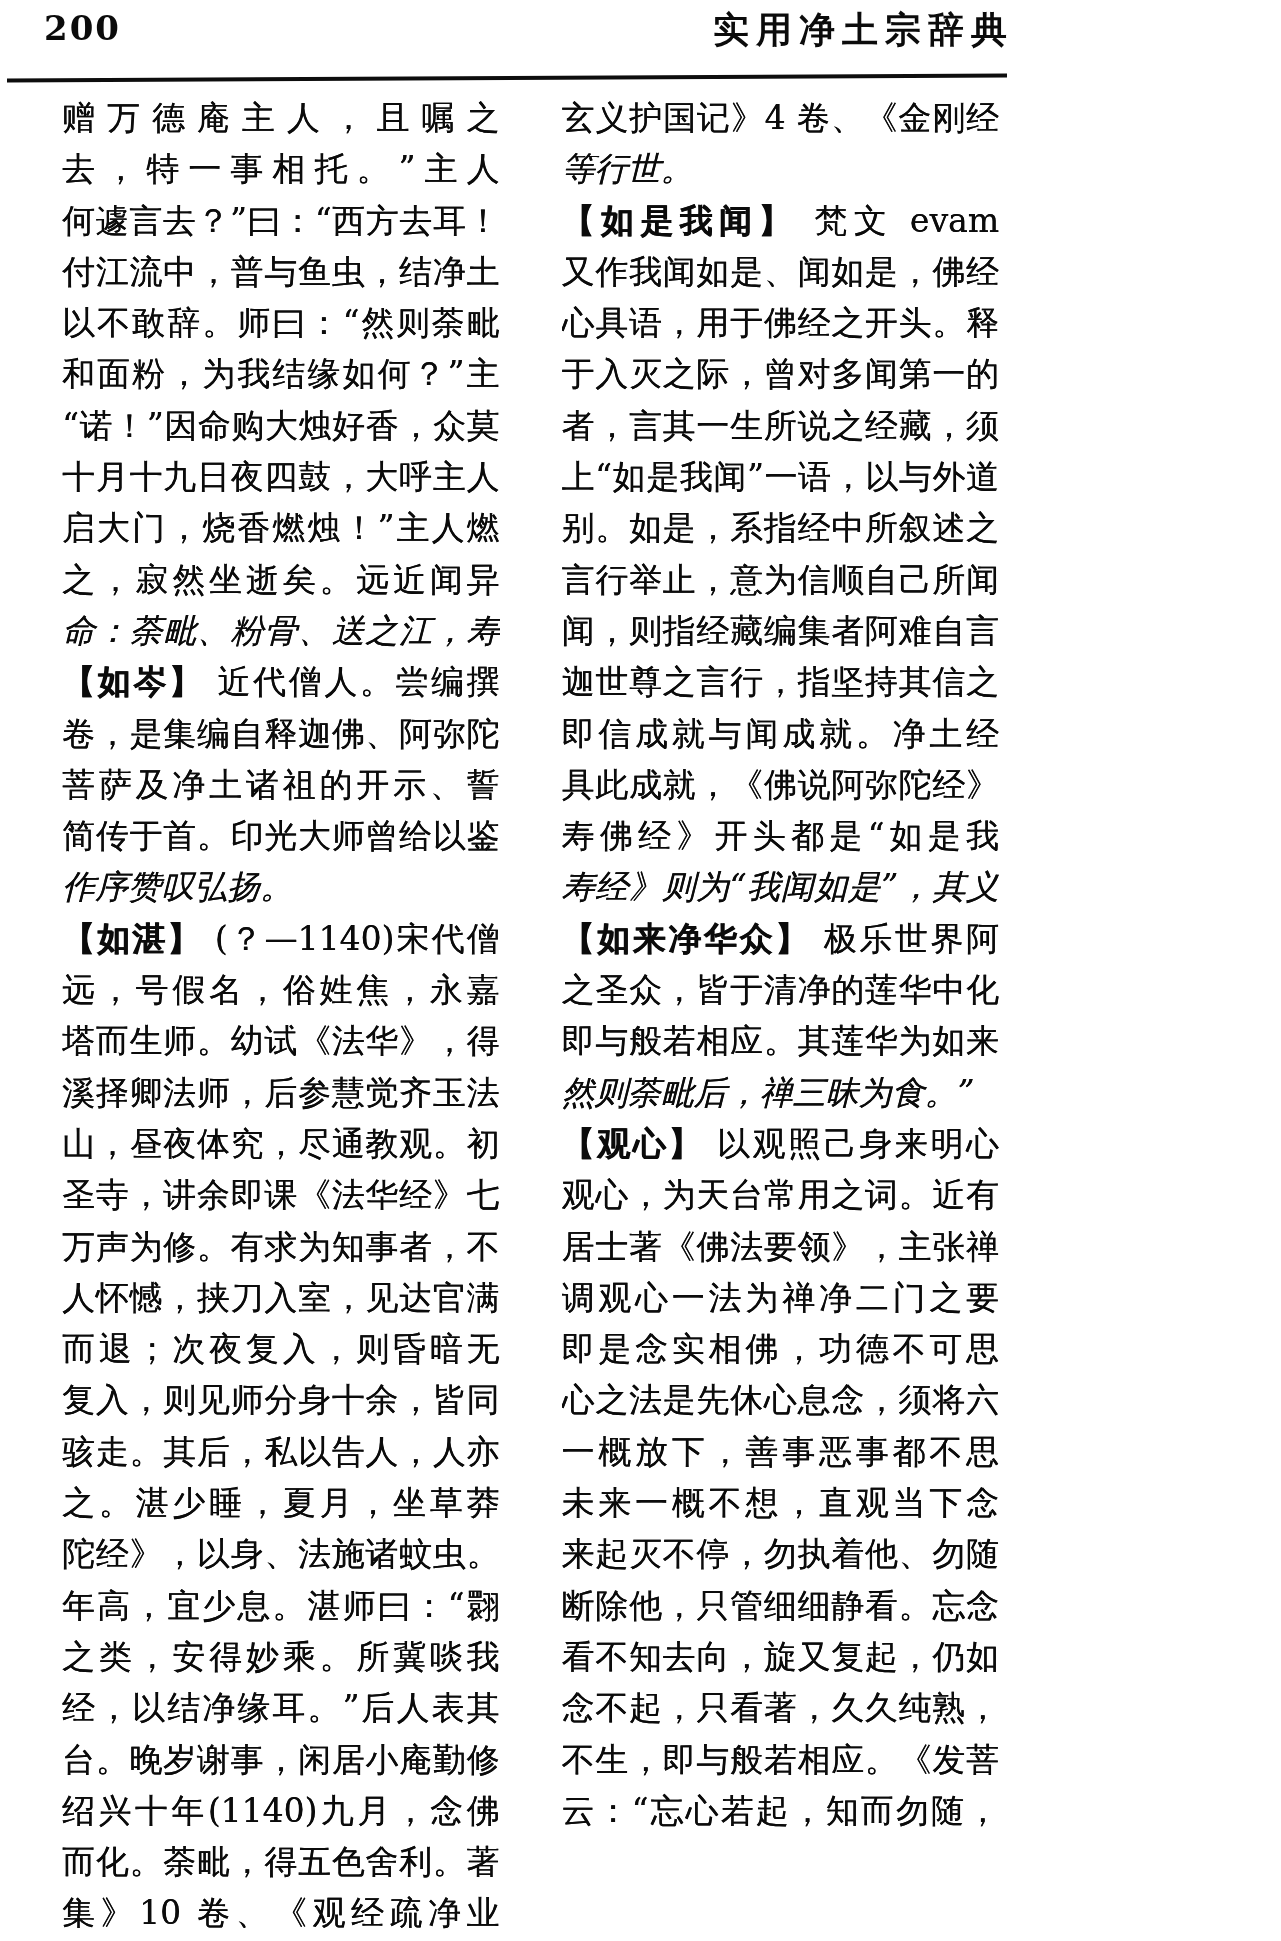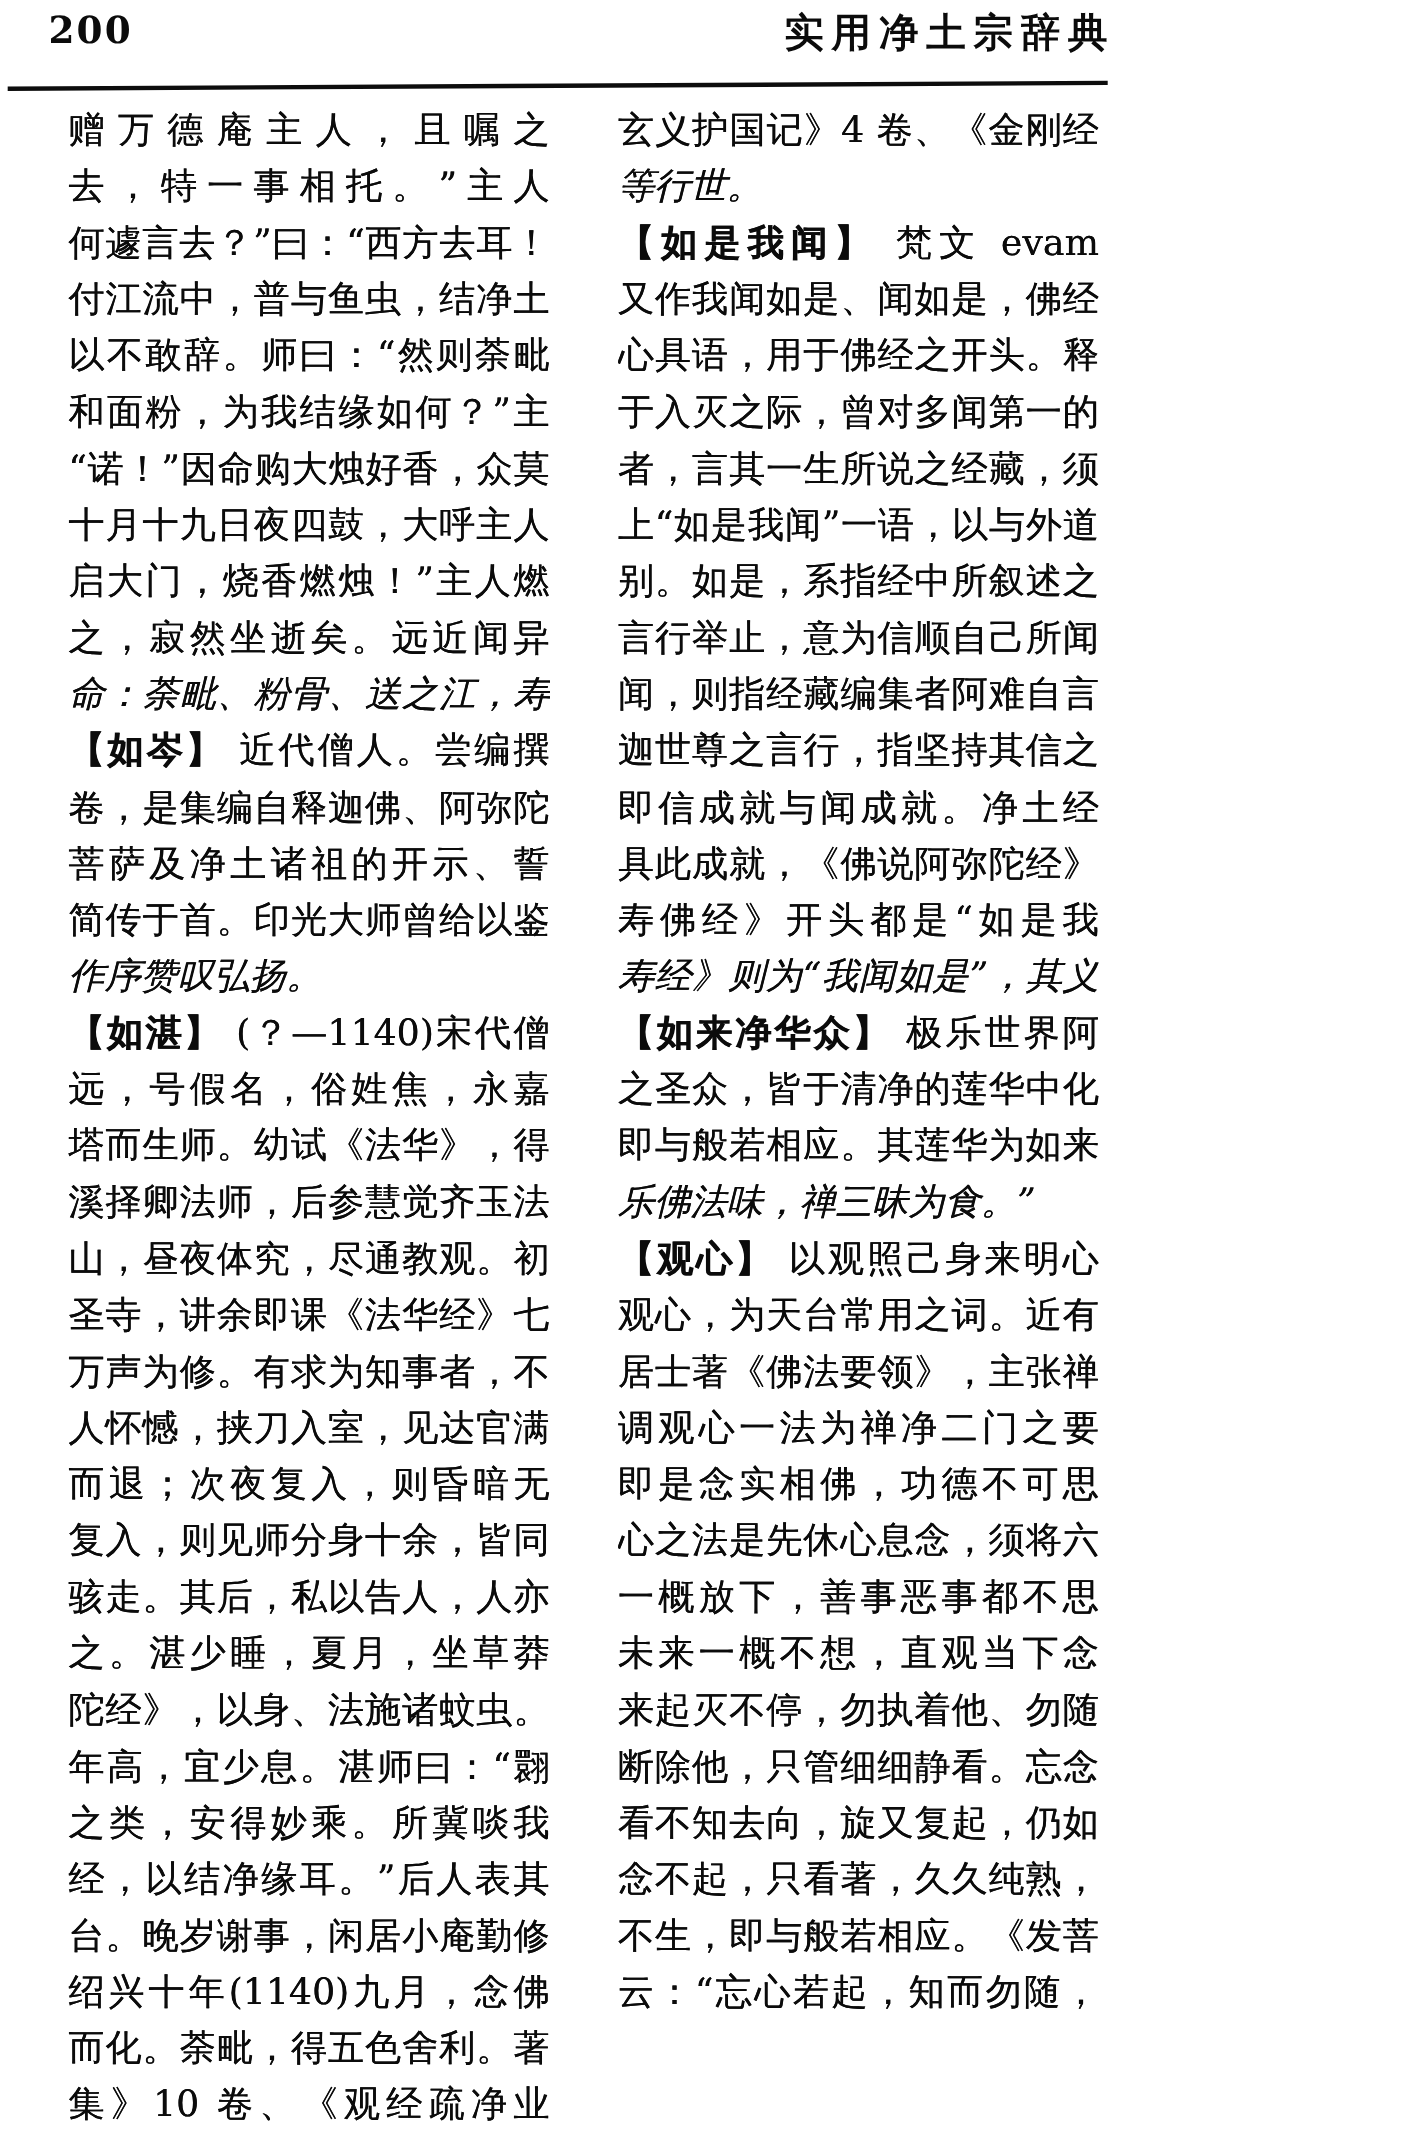--- a/index.html
+++ b/index.html
@@ -116,21 +116,21 @@
         <div class="line">言行举止，意为信顺自己所闻之法；我</div>
         <div class="line">闻，则指经藏编集者阿难自言闻于释</div>
         <div class="line">迦世尊之言行，指坚持其信之人。此</div>
         <div class="line">即信成就与闻成就。净土经典，同样</div>
         <div class="line">具此成就，《佛说阿弥陀经》与《观无量</div>
         <div class="line">寿佛经》开头都是“如是我闻”，《无量</div>
         <div class="line end">寿经》则为“我闻如是”，其义则同。</div>
         <div class="line"><span class="hw">【如来净华众】</span> 极乐世界阿弥陀如来</div>
         <div class="line">之圣众，皆于清净的莲华中化生，故说</div>
         <div class="line">即与般若相应。其莲华为如来本愿成就</div>
-        <div class="line end">乐佛法味，禅三昧为食。”</div>
+        <div class="line end">然则荼毗后，禅三昧为食。”</div>
         <div class="line"><span class="hw">【观心】</span> 以观照己身来明心之本性称</div>
         <div class="line">观心，为天台常用之词。近有刘洙源</div>
         <div class="line">居士著《佛法要领》，主张禅净双融，强</div>
         <div class="line">调观心一法为禅净二门之要义，观心</div>
         <div class="line">即是念实相佛，功德不可思议。其观</div>
         <div class="line">心之法是先休心息念，须将六尘万缘</div>
         <div class="line">一概放下，善事恶事都不思量，过去、</div>
         <div class="line">未来一概不想，直观当下念头，憧憧往</div>
         <div class="line">来起灭不停，勿执着他、勿随遂他、勿</div>
         <div class="line">断除他，只管细细静看。忘念起时，一</div>

